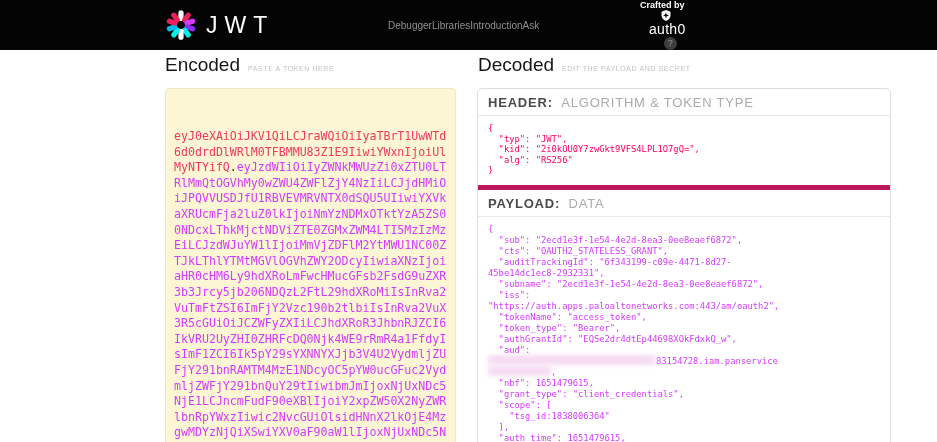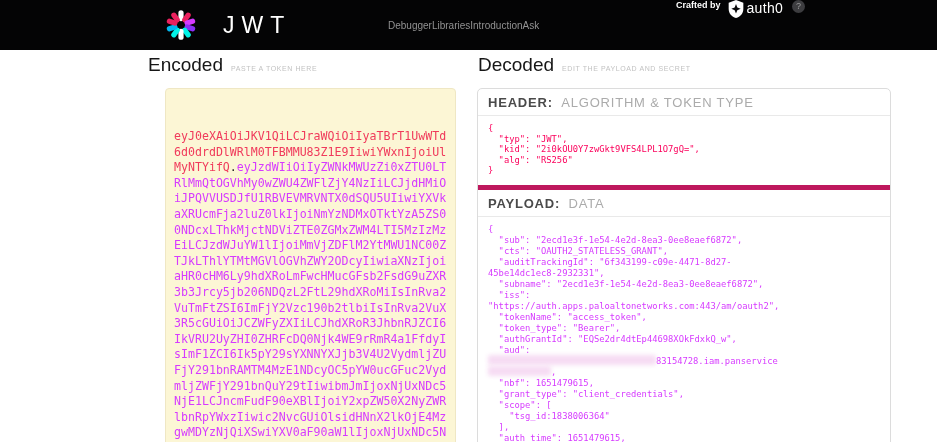--- a/index.html
+++ b/index.html
@@ -13,24 +13,24 @@
   }
   *{margin:0;padding:0;box-sizing:border-box;}
   html,body{width:937px;height:442px;overflow:hidden;}
   body{
     position:relative;background:#ffffff;
     font-family:"Liberation Sans",sans-serif;
   }
   
   .topbar{position:absolute;left:0;top:0;width:937px;height:50px;background:var(--topbar-bg);}
   .logo-wrap{position:absolute;left:165px;top:0;height:50px;display:flex;align-items:center;}
-  .wordmark{color:#fff;font-size:23px;letter-spacing:7px;margin-left:26px;font-weight:400;}
+  .wordmark{color:#fff;font-size:23px;letter-spacing:7px;margin-left:9px;font-weight:400;}
   .nav{position:absolute;left:388px;top:0;height:50px;display:flex;align-items:center;}
   .nav a{color:#929292;font-size:10px;text-decoration:none;cursor:pointer;}
-  .crafted{position:absolute;left:676px;top:0;height:50px;display:flex;}
+  .crafted{position:absolute;left:640px;top:0;height:50px;display:flex;align-items:center;flex-direction:column;}
   .crafted-label{color:#ffffff;font-size:9px;font-weight:bold;margin-right:7px;}
   .auth0-text{color:#ffffff;font-size:14px;letter-spacing:.3px;margin-left:3px;}
   .help-circle{
     width:13px;height:13px;border-radius:50%;background:#3d3d40;color:#9a9a9a;
     font-size:9px;line-height:13px;text-align:center;margin-left:9px;cursor:pointer;
   }
   
   .col-title{position:absolute;top:54px;display:flex;align-items:baseline;}
   .col-title .big{font-size:19px;color:#161616;}
   .col-title .small{font-size:7px;color:#c2c2c2;letter-spacing:.6px;margin-left:8px;}
@@ -108,21 +108,21 @@
     <span class="crafted-label">Crafted by</span>
     <svg width="16" height="18" viewBox="0 0 24 27">
       <path d="M12 0 L23 4 V13 C23 20 18.5 25 12 27 C5.5 25 1 20 1 13 V4 Z" fill="#ffffff"></path>
       <path d="M12 6 L14 11.2 L19 13.2 L14 15.2 L12 20.4 L10 15.2 L5 13.2 L10 11.2 Z" fill="#0a0a0b"></path>
     </svg>
     <span class="auth0-text">auth0</span>
     <div class="help-circle">?</div>
   </div>
 </header>
 
-<div class="col-title" style="left:148px">
+<div class="col-title" style="left:165px">
   <span class="big">Encoded</span>
   <span class="small">PASTE A TOKEN HERE</span>
 </div>
 <div class="col-title" style="left:478px">
   <span class="big">Decoded</span>
   <span class="small">EDIT THE PAYLOAD AND SECRET</span>
 </div>
 
 <div class="token-box">
   <div class="token-text"><span class="tok-header">eyJ0eXAiOiJKV1QiLCJraWQiOiIyaTBrT1UwWTd6d0drdDlWRlM0TFBMMU83Z1E9IiwiYWxnIjoiUlMyNTYifQ</span><span class="tok-dot">.</span><span class="tok-payload">eyJzdWIiOiIyZWNkMWUzZi0xZTU0LTRlMmQtOGVhMy0wZWU4ZWFlZjY4NzIiLCJjdHMiOiJPQVVUSDJfU1RBVEVMRVNTX0dSQU5UIiwiYXVkaXRUcmFja2luZ0lkIjoiNmYzNDMxOTktYzA5ZS00NDcxLThkMjctNDViZTE0ZGMxZWM4LTI5MzIzMzEiLCJzdWJuYW1lIjoiMmVjZDFlM2YtMWU1NC00ZTJkLThlYTMtMGVlOGVhZWY2ODcyIiwiaXNzIjoiaHR0cHM6Ly9hdXRoLmFwcHMucGFsb2FsdG9uZXR3b3Jrcy5jb206NDQzL2FtL29hdXRoMiIsInRva2VuTmFtZSI6ImFjY2Vzc190b2tlbiIsInRva2VuX3R5cGUiOiJCZWFyZXIiLCJhdXRoR3JhbnRJZCI6IkVRU2UyZHI0ZHRFcDQ0Njk4WE9rRmR4a1FfdyIsImF1ZCI6Ik5pY29sYXNNYXJjb3V4U2VydmljZUFjY291bnRAMTM4MzE1NDcyOC5pYW0ucGFuc2VydmljZWFjY291bnQuY29tIiwibmJmIjoxNjUxNDc5NjE1LCJncmFudF90eXBlIjoiY2xpZW50X2NyZWRlbnRpYWxzIiwic2NvcGUiOlsidHNnX2lkOjE4MzgwMDYzNjQiXSwiYXV0aF90aW1lIjoxNjUxNDc5NjE1LCJyZWFsbSI6Ii8iLCJleHAiOjE2NTE0ODA1MTUsImlhdCI6MTY1MTQ3OTYxNSwiZXhwaXJlc19</span></div>

